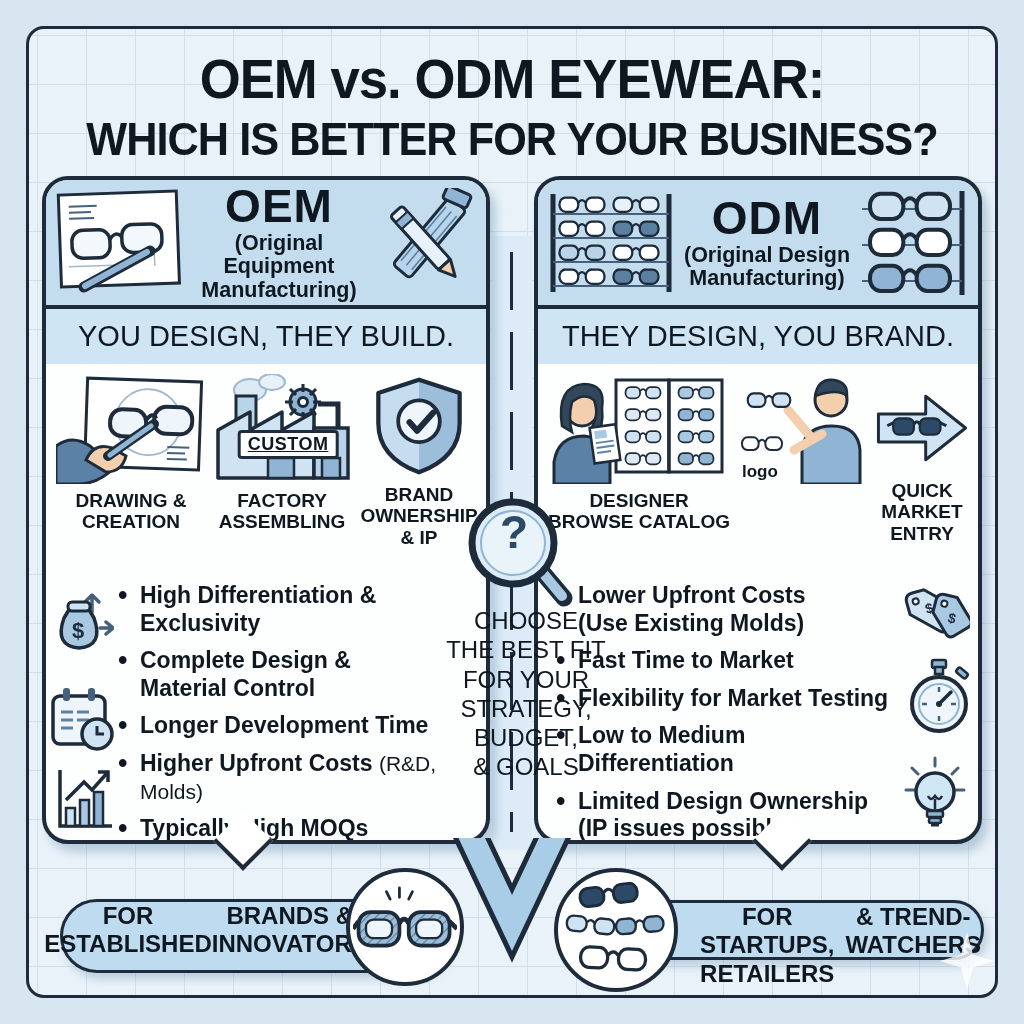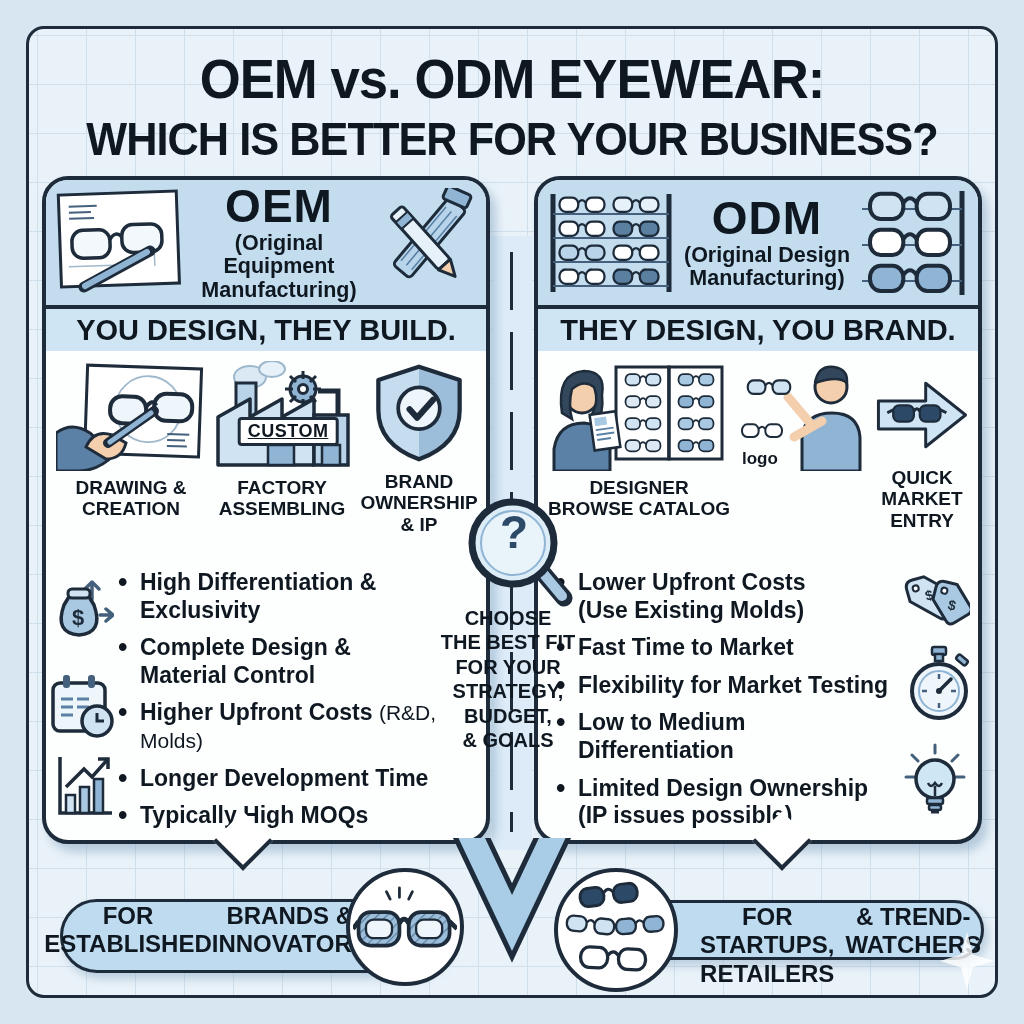--- a/index.html
+++ b/index.html
@@ -21,22 +21,22 @@
   
   .panel{position:absolute;top:176px;width:448px;height:668px;
     border:4px solid var(--ink,#1d2b3a);border-radius:26px;background:var(--body,#fdfefe);
     overflow:hidden;box-shadow:6px 8px 10px rgba(120,155,185,.45);z-index:1;}
   .panel.oem{left:42px;} .panel.odm{left:534px;}
   .head{height:129px;background:var(--panel_header,#c3ddef);border-bottom:4px solid var(--ink,#1d2b3a);
     display:flex;align-items:center;justify-content:space-between;padding:16px 8px;}
   .h-titles{flex:1;text-align:center;line-height:1;}
   .h-name{font-size:46px;font-weight:bold;color:var(--text,#0f1821);letter-spacing:1px;}
   .h-sub{font-size:21.5px;font-weight:bold;color:var(--text,#0f1821);line-height:1.08;margin-top:3px;}
-  .tagline{height:42px;background:var(--tagline,#cfe5f4);display:flex;align-items:center;
-    justify-content:center;font-size:29px;font-weight:bold;color:var(--text,#0f1821);}
+  .tagline{height:55px;background:var(--tagline,#cfe5f4);display:flex;align-items:center;
+    justify-content:center;font-size:29px;font-weight:normal;color:var(--text,#0f1821);}
   .pbody{position:relative;height:476px;}
   .steps{display:flex;justify-content:space-between;align-items:flex-start;
     padding:10px 8px 0 10px;height:206px;}
   .step{display:flex;flex-direction:column;align-items:center;}
   .step .art{height:110px;display:flex;align-items:flex-end;justify-content:center;position:relative;}
   .step-label{font-size:19px;font-weight:bold;color:var(--text,#0f1821);
     text-align:center;line-height:1.12;margin-top:6px;}
   .custom-sign{position:absolute;left:50%;top:56px;transform:translateX(-44%);
     background:#fff;border:3px solid var(--ink,#1d2b3a);border-radius:4px;
     font-size:18px;font-weight:bold;padding:1px 7px;color:var(--text,#0f1821);letter-spacing:.5px;text-decoration:underline;}
@@ -51,22 +51,22 @@
   .note:empty{display:none;}
   .side-ic{position:absolute;}
   
   .divider{position:absolute;left:492px;top:236px;width:40px;height:614px;
     background:var(--divider,#dcebf7);z-index:0;}
   .divider-line{position:absolute;left:510px;top:252px;width:3px;height:580px;
     background:repeating-linear-gradient(var(--ink,#1d2b3a) 0 58px,transparent 58px 80px);z-index:0;}
   .magnifier{position:absolute;left:452px;top:482px;z-index:3;}
   .q-glyph{position:absolute;left:492px;top:505px;width:44px;text-align:center;
     font-size:46px;font-weight:bold;color:var(--deep_blue,#2c4a68);z-index:4;}
-  .center-text{position:absolute;left:426px;top:606px;width:164px;text-align:center;
-    font-size:20px;font-weight:bold;color:var(--text,#0f1821);line-height:1.22;z-index:3;}
+  .center-text{position:absolute;left:444px;top:606px;width:164px;text-align:center;
+    font-size:24px;font-weight:normal;color:var(--text,#0f1821);line-height:1.22;z-index:3;}
   
   .tail{position:absolute;width:42px;height:42px;background:#fff;transform:rotate(45deg);
     border-right:4px solid var(--ink,#1d2b3a);border-bottom:4px solid var(--ink,#1d2b3a);z-index:2;}
   .tail.left{left:222px;top:820px;} .tail.right{left:761px;top:820px;}
   .vshape{position:absolute;left:437px;top:838px;z-index:2;}
   
   .pill{position:absolute;background:var(--pill,#bedbf0);border:3.5px solid var(--ink,#1d2b3a);
     border-radius:40px;display:flex;flex-direction:row;justify-content:center;
     text-align:center;font-size:24px;font-weight:bold;color:var(--text,#0f1821);
     line-height:1.18;z-index:2;box-shadow:4px 6px 8px rgba(120,155,185,.4);}
@@ -213,22 +213,22 @@
       <path d="M6 4 V60 H58" fill="none" stroke="#1d2b3a" stroke-width="3.5"></path>
       <rect x="12" y="42" width="9" height="18" fill="#cfe3f2" stroke="#1d2b3a" stroke-width="2.5"></rect>
       <rect x="26" y="34" width="9" height="26" fill="#a9c9e2" stroke="#1d2b3a" stroke-width="2.5"></rect>
       <rect x="40" y="26" width="9" height="34" fill="#8fb4d4" stroke="#1d2b3a" stroke-width="2.5"></rect>
       <path d="M12 34 L30 16 L38 24 L54 6" fill="none" stroke="#1d2b3a" stroke-width="3.5"></path>
       <path d="M44 6 h10 v10" fill="none" stroke="#1d2b3a" stroke-width="3.5"></path>
     </svg>
     <ul class="bullets">
       <li class="bullet"><span>High Differentiation &amp; Exclusivity</span> </li>
       <li class="bullet"><span>Complete Design &amp;</span> <span class="b2">Material Control</span></li>
+      <li class="bullet"><span>Longer Development Time</span> </li>
       <li class="bullet"><span>Higher Upfront Costs</span> <span class="note">(R&amp;D, Molds)</span></li>
-      <li class="bullet"><span>Longer Development Time</span> </li>
       <li class="bullet"><span>Typically High MOQs</span> </li>
     </ul>
   </div>
 </div>
 
 <div class="panel odm">
   <div class="head">
     <svg width="130" height="106" viewBox="0 0 130 106">
       <path d="M7 4 V102 M123 4 V102" stroke="#1d2b3a" stroke-width="5"></path>
       <path d="M7 24 H123 M7 48 H123 M7 72 H123 M7 96 H123" stroke="#44607c" stroke-width="2"></path>

